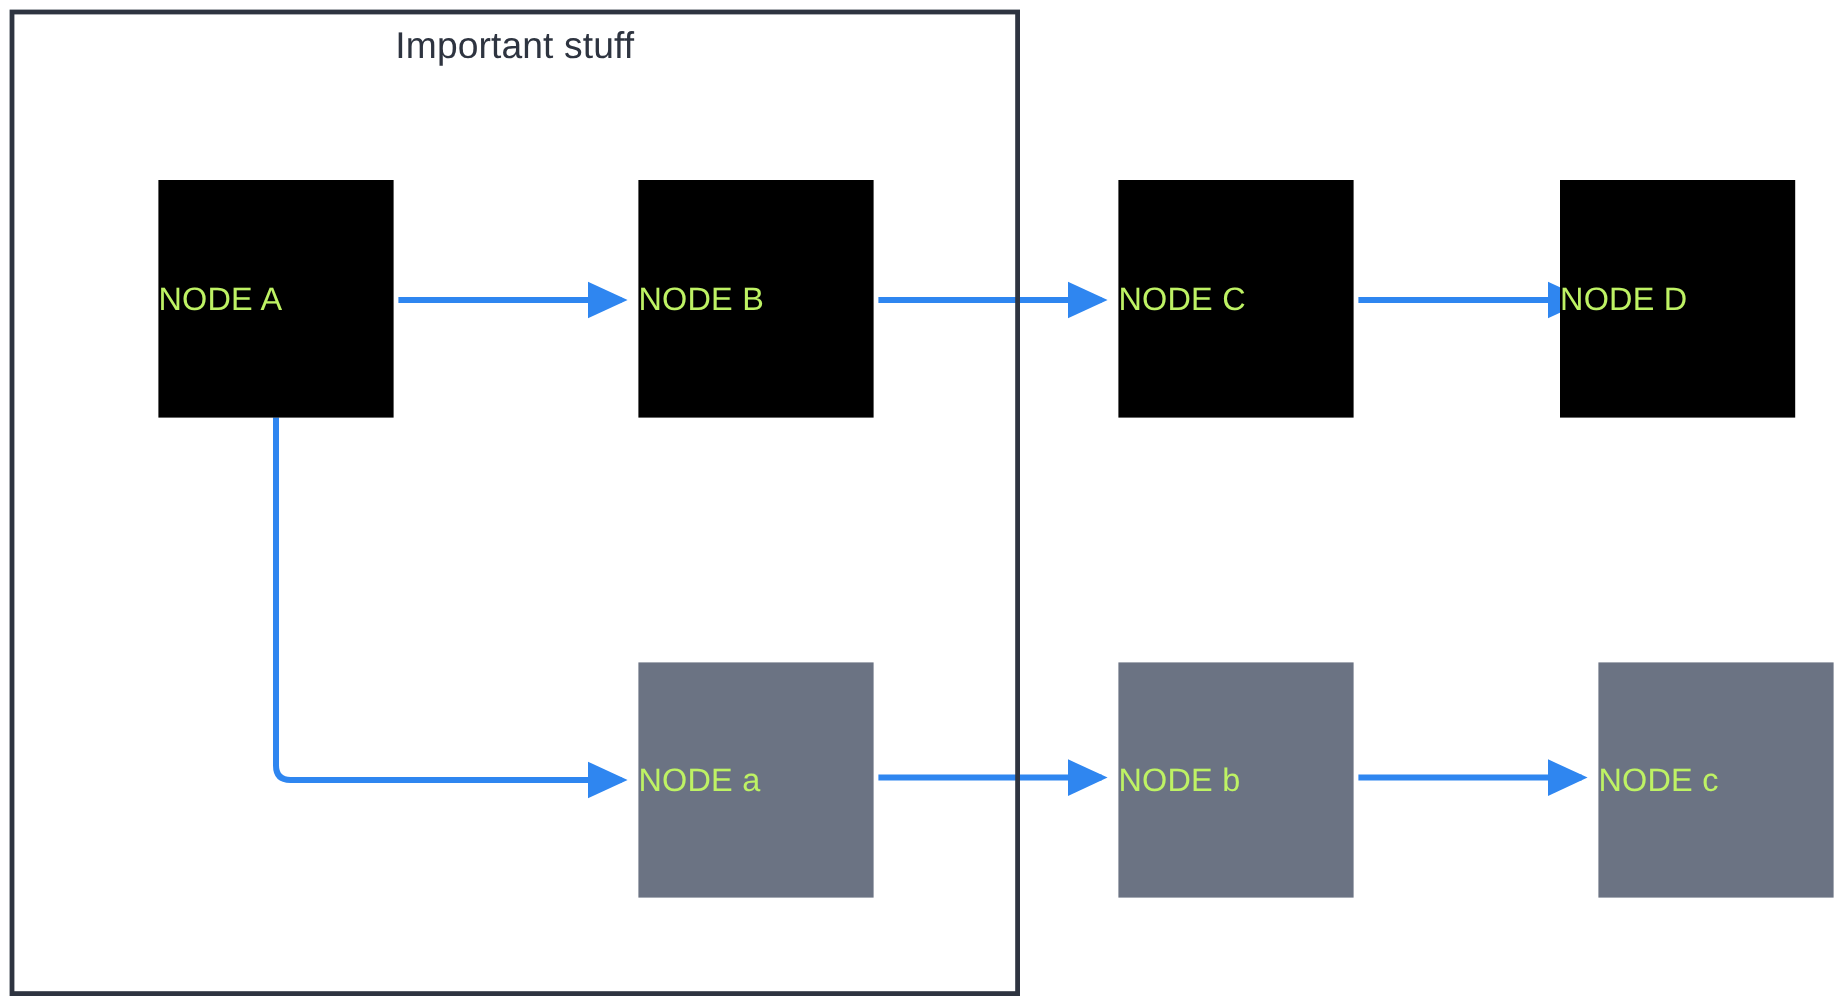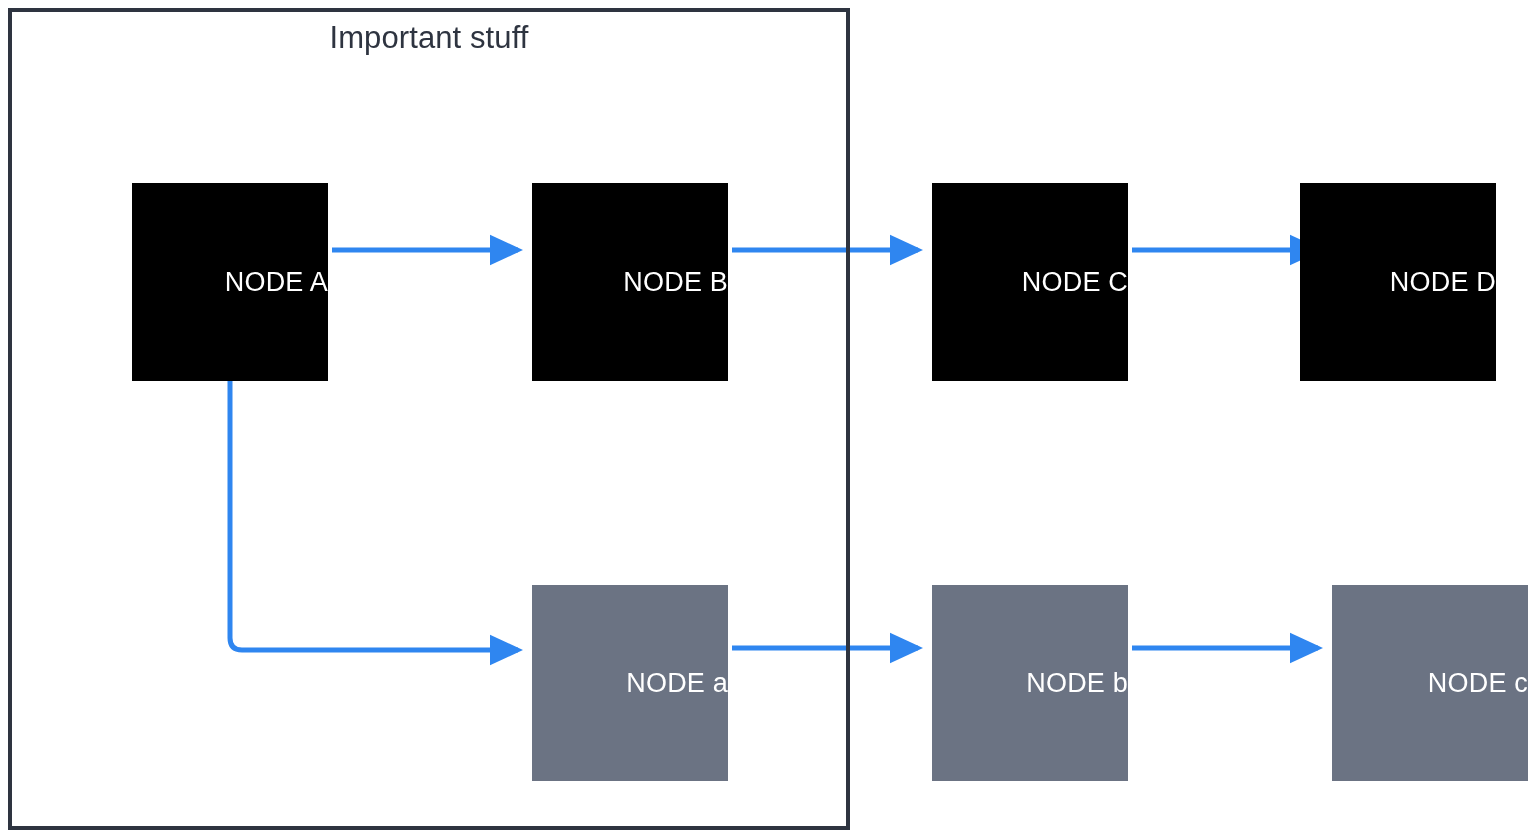--- a/index.html
+++ b/index.html
@@ -56,28 +56,27 @@
     height: 840px;
     z-index: 2;
   }
 
   
   .node {
     position: absolute;
     box-sizing: border-box;
     display: flex;
     align-items: center;
-    justify-content: flex-end;
-    color: #ffffff;
+    justify-content: flex-start;
+    color: #bef264;
     font-size: 27px;
     line-height: 1;
     letter-spacing: 0.2px;
     white-space: nowrap;
     z-index: 8;
-    margin-top: 33px;
   }
   .node.dark  { background: #000000; }
   .node.gray  { background: #6b7383; }
 
   .node-label { pointer-events: none; }
 </style>
 </head>
 <body>
 
 <div id="canvas">

